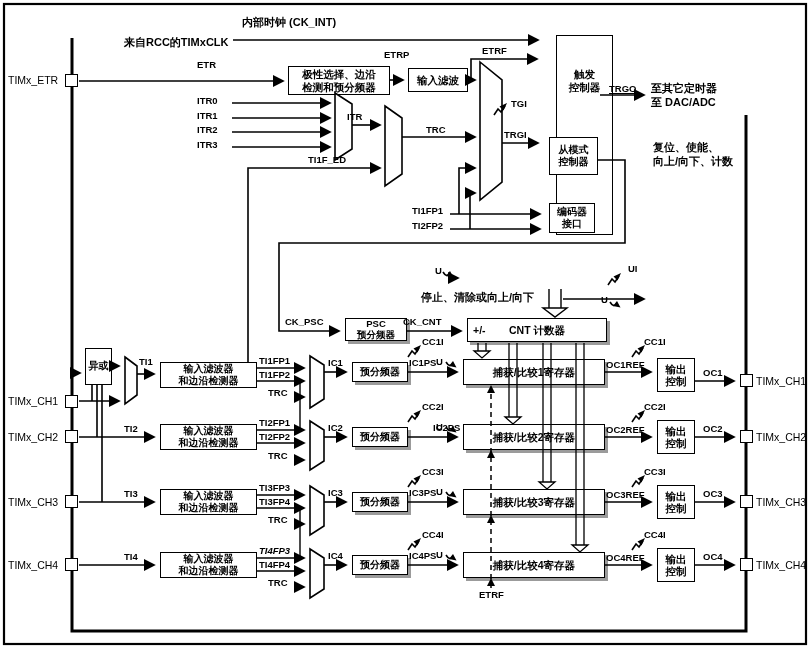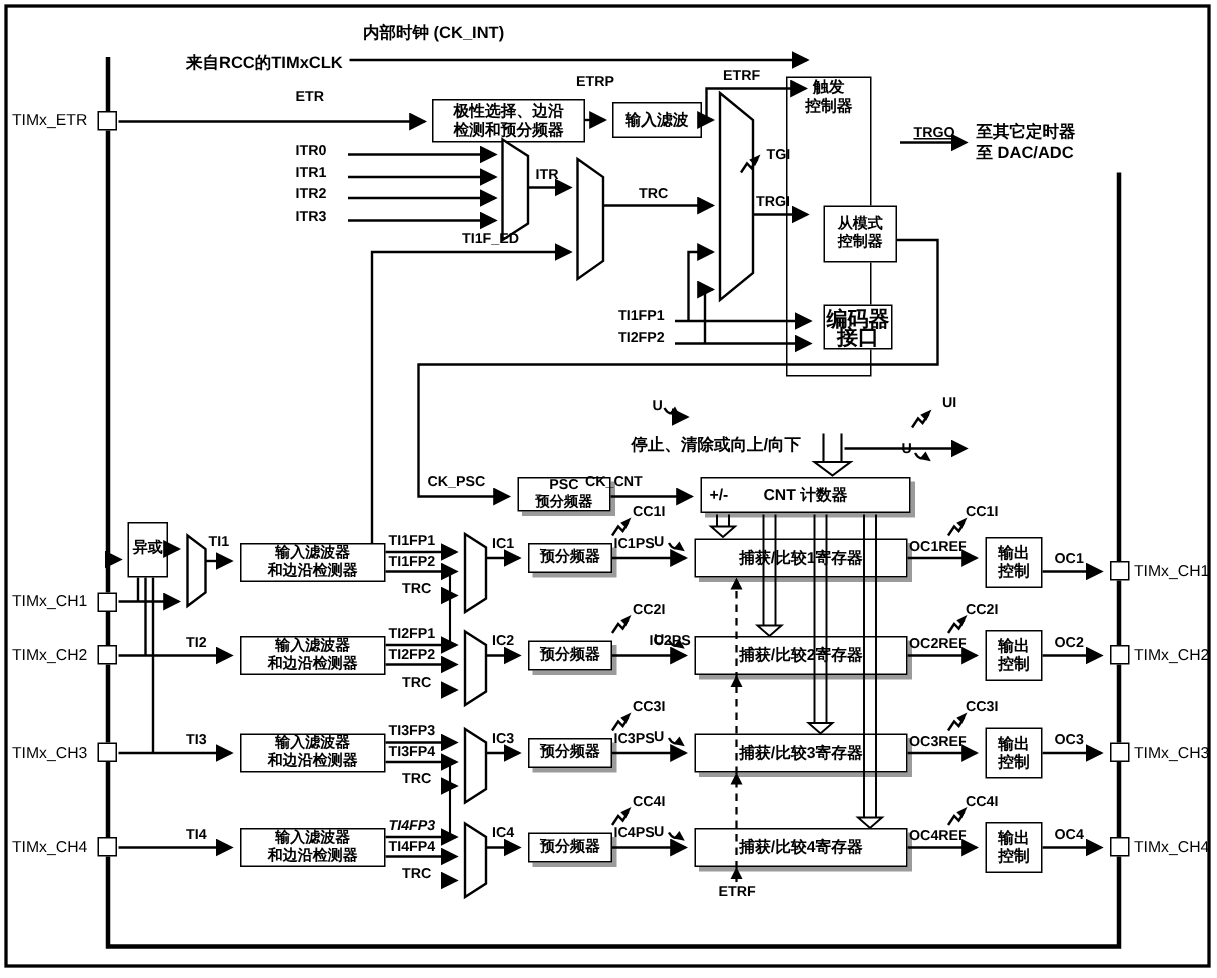--- a/index.html
+++ b/index.html
@@ -19,25 +19,25 @@
 </style>
 </head>
 <body>
 
 <div id="stage">
 
   <div class="box" style="left:288px;top:66px;width:102px;height:29px;font-size:10.5px;">极性选择、边沿
 检测和预分频器</div>
   <div class="box" style="left:408px;top:68px;width:60px;height:24px;">输入滤波</div>
 
-  <div class="box bb" style="left:524px;top:35px;width:57px;height:200px;align-items:flex-start;margin-top:16px;">触发
+  <div class="box bb" style="left:556px;top:35px;width:57px;height:200px;align-items:flex-start;padding-top:32px;">触发
 控制器</div>
   <div class="box bb" style="left:549px;top:137px;width:49px;height:38px;font-size:10px;">从模式
 控制器</div>
-  <div class="box bb" style="left:549px;top:203px;width:46px;height:30px;font-size:14px;">编码器
+  <div class="box bb" style="left:549px;top:203px;width:46px;height:30px;font-size:10px;">编码器
 接口</div>
 
   <div class="box shadow" style="left:345px;top:318px;width:62px;height:23px;font-size:9.5px;line-height:10.5px;">PSC
 预分频器</div>
   <div class="box shadow" style="left:467px;top:318px;width:140px;height:24px;">
     <span style="position:absolute;left:5px;top:5px;">+/-</span>
     <span>CNT 计数器</span>
   </div>
 
   <div class="box" style="left:85px;top:348px;width:27px;height:37px;font-size:10px;">异或</div>
@@ -240,37 +240,39 @@
   <div class="pl" style="left:756px;top:496px;">TIMx_CH3</div>
   <div class="pl" style="left:756px;top:559px;">TIMx_CH4</div>
 
   <div class="lbl" style="left:197px;top:60px;">ETR</div>
   <div class="lbl" style="left:384px;top:50px;">ETRP</div>
   <div class="lbl" style="left:482px;top:46px;">ETRF</div>
   <div class="lbl" style="left:197px;top:96px;">ITR0</div>
   <div class="lbl" style="left:197px;top:111px;">ITR1</div>
   <div class="lbl" style="left:197px;top:125px;">ITR2</div>
   <div class="lbl" style="left:197px;top:140px;">ITR3</div>
-  <div class="lbl" style="left:357px;top:112px;">ITR</div>
+  <div class="lbl" style="left:347px;top:112px;">ITR</div>
   <div class="lbl" style="left:308px;top:155px;">TI1F_ED</div>
   <div class="lbl" style="left:426px;top:125px;">TRC</div>
   <div class="lbl" style="left:511px;top:99px;">TGI</div>
   <div class="lbl" style="left:504px;top:130px;">TRGI</div>
   <div class="lbl" style="left:609px;top:84px;text-decoration:underline;">TRGO</div>
   <div class="lbl" style="left:412px;top:206px;">TI1FP1</div>
   <div class="lbl" style="left:412px;top:221px;">TI2FP2</div>
   <div class="zh" style="left:651px;top:82px;">至其它定时器
 至 DAC/ADC</div>
+  <div class="zh" style="left:653px;top:141px;">复位、使能、
+向上/向下、计数</div>
 
   <div class="lbl" style="left:435px;top:266px;">U</div>
   <div class="lbl" style="left:628px;top:264px;">UI</div>
   <div class="lbl" style="left:601px;top:295px;">U</div>
   <div class="zh" style="left:421px;top:291px;">停止、清除或向上/向下</div>
   <div class="lbl" style="left:285px;top:317px;">CK_PSC</div>
-  <div class="lbl" style="left:390px;top:317px;">CK_CNT</div>
+  <div class="lbl" style="left:403px;top:317px;">CK_CNT</div>
   <div class="lbl" style="left:479px;top:590px;">ETRF</div>
 
   <div class="lbl" style="left:139px;top:357px;">TI1</div>
   <div class="lbl" style="left:124px;top:424px;">TI2</div>
   <div class="lbl" style="left:124px;top:489px;">TI3</div>
   <div class="lbl" style="left:124px;top:552px;">TI4</div>
 
   <div class="lbl" style="left:259px;top:356px;">TI1FP1</div>
   <div class="lbl" style="left:259px;top:370px;">TI1FP2</div>
   <div class="lbl" style="left:268px;top:388px;">TRC</div>

